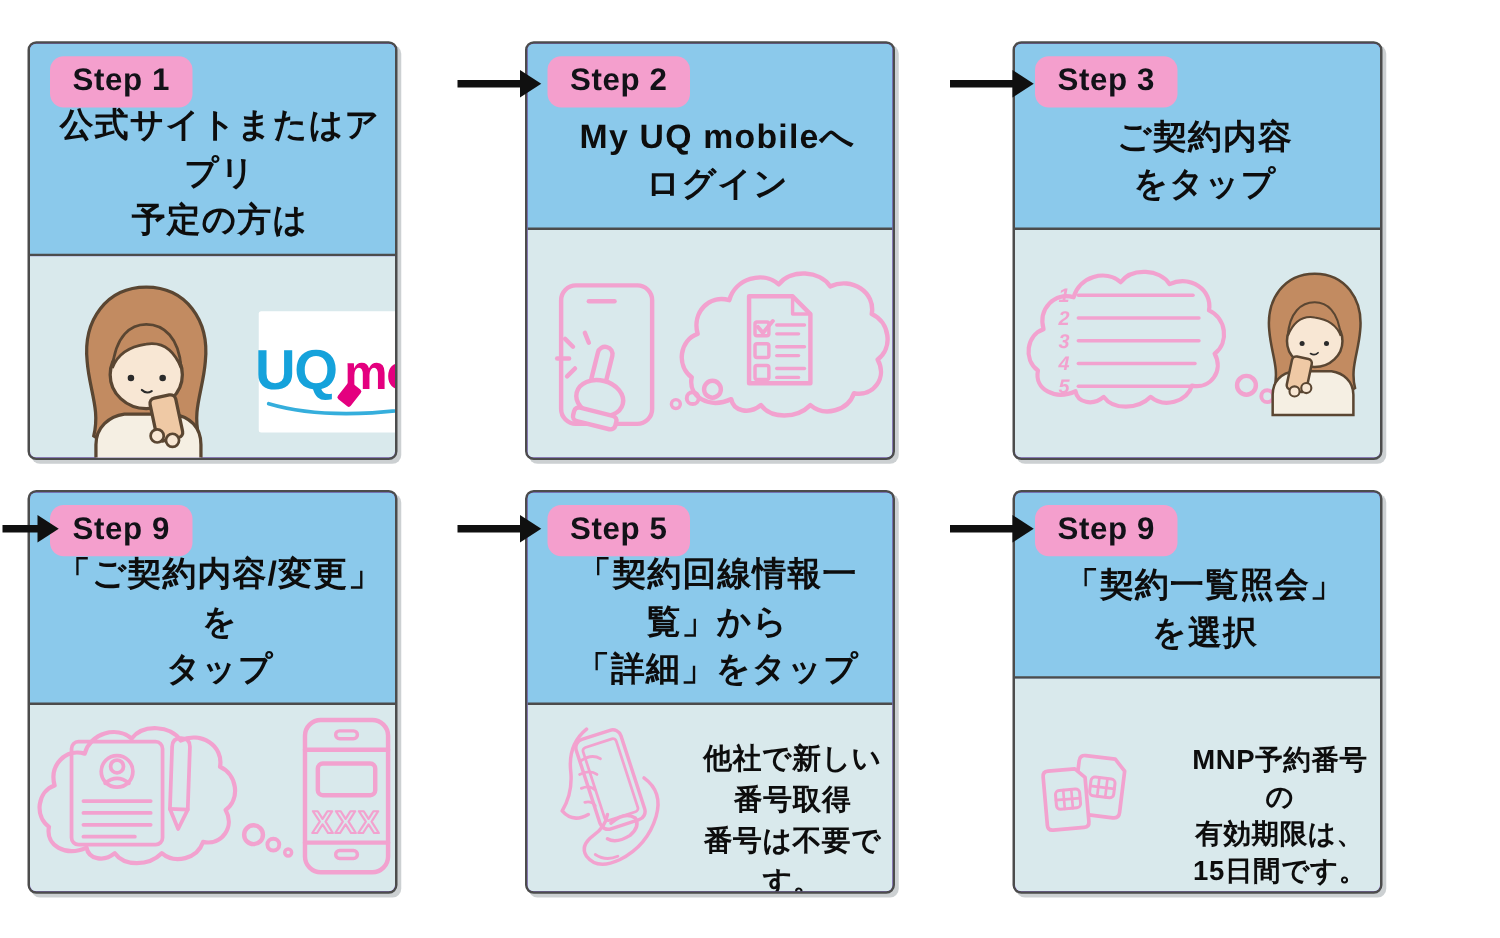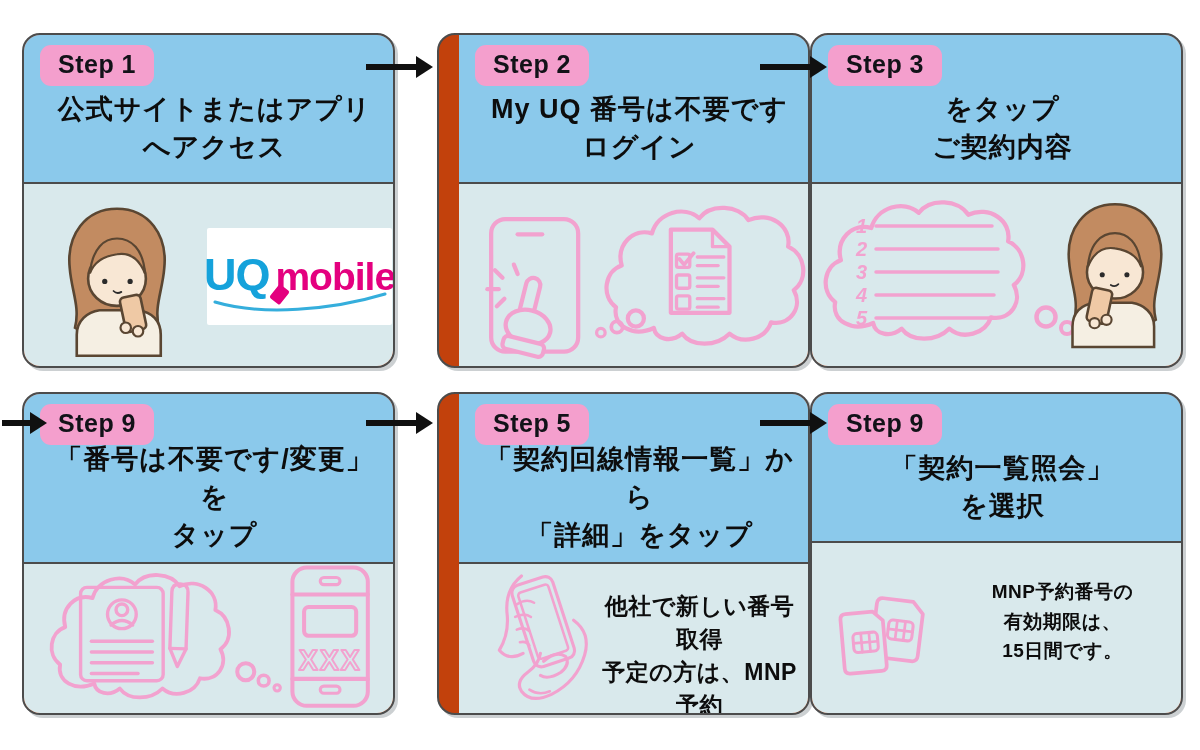--- a/index.html
+++ b/index.html
@@ -1,23 +1,23 @@
 <!DOCTYPE html>
 <html><head>
 <meta charset="utf-8">
 <style>
   html,body{margin:0;padding:0;background:#ffffff;}
   .canvas{position:relative;width:1200px;height:750px;background:#ffffff;overflow:hidden;
           font-family:"Liberation Sans","DejaVu Sans",sans-serif;}
-  .card{position:absolute;width:373px;border:2.5px solid #4c4c4c;border-radius:18px;
-        background:#c2410c;box-shadow:3px 3px 0 rgba(110,120,125,.35);
+  .card{position:absolute;width:296px;border:2.5px solid #4c4c4c;border-radius:7px;
+        background:#8b5cf6;box-shadow:3px 3px 0 rgba(110,120,125,.35);
         display:flex;flex-direction:column;box-sizing:border-box;overflow:hidden;}
   .r1{top:33px;height:335px;}
   .r2{top:392px;height:323px;}
-  .c1{left:22px;} .c2{left:437px;padding-left:20px;} .c3{left:810px;}
+  .c1{left:22px;} .c2{left:420px;} .c3{left:810px;}
   .card-header{flex:0 0 149px;background:#8bc9eb;border-bottom:2.5px solid #4c4c4c;
                position:relative;display:flex;flex-direction:column;justify-content:center;
                align-items:center;padding:46px 6px 8px;box-sizing:border-box;}
   .badge{position:absolute;top:10px;left:16px;background:#f49fcd;color:#121218;
          font-size:25px;font-weight:700;padding:5px 18px 7px;border-radius:11px;letter-spacing:.5px;}
   .title{font-size:27px;font-weight:700;color:#0d0d0d;text-align:center;line-height:38px;letter-spacing:1px;}
   .title span{display:block;margin-left:12px;}
   .card-body{flex:1;position:relative;background:#d9e9ec;}
   .body-art{position:absolute;inset:0;width:100%;height:100%;}
   
@@ -31,34 +31,34 @@
             padding-top:24px;box-sizing:border-box;}
   .logo-uq{font-size:45px;font-weight:700;color:#15a2db;letter-spacing:-1px;line-height:1;}
   .logo-mobile{font-size:39px;font-weight:700;color:#e4007f;letter-spacing:-1px;line-height:1;}
   .logo-swoosh{position:absolute;left:0;top:0;width:185px;height:97px;pointer-events:none;}
   .q-tail{position:absolute;left:66px;top:58px;width:13px;height:17px;background:#e4007f;
           transform:rotate(38deg);border-radius:2px;}
   .woman-wrap{position:absolute;left:23px;top:8px;width:140px;height:170px;}
   
   .note{position:absolute;left:138px;right:6px;text-align:center;color:#0d0d0d;font-weight:700;}
   .note-5{top:26px;font-size:23px;line-height:33px;}
-  .note-6{top:34px;font-size:19px;line-height:29.5px;}
+  .note-6{top:50px;font-size:22px;line-height:29.5px;}
   .note span{display:block;letter-spacing:.5px;}
 </style>
 </head>
 <body>
 
 <div class="canvas">
 
   <section class="card r1 c1">
     <div class="card-header">
       <div class="badge">Step 1</div>
       <div class="title">
         <span>公式サイトまたはアプリ</span>
-        <span>へアクセス</span>
+        <span>予定の方は</span>
       </div>
     </div>
     <div class="card-body">
       <div class="woman-wrap">
         <svg viewBox="0 0 160 180" width="100%" height="100%">
           <path d="M80 12 C44 12 22 42 26 80 C28 106 38 124 32 148 C46 158 66 152 70 138 C74 144 86 144 90 138 C94 152 114 158 128 148 C122 124 132 106 134 80 C138 42 116 12 80 12 Z" fill="#c28b61" stroke="#5a4632" stroke-width="3"></path>
           <ellipse cx="80" cy="92" rx="33" ry="31" fill="#f8e7d4" stroke="#5a4632" stroke-width="3"></ellipse>
           <path d="M49 86 C52 56 66 46 80 46 C96 46 110 58 112 86 C104 66 92 62 80 64 C66 66 54 72 49 86 Z" fill="#c28b61" stroke="#5a4632" stroke-width="2.5"></path>
           <circle cx="66" cy="95" r="3" fill="#2b2b2b"></circle>
           <circle cx="95" cy="95" r="3" fill="#2b2b2b"></circle>
@@ -79,21 +79,21 @@
           <path d="M8 74 C 55 88 125 82 178 66" fill="none" stroke="#35aedc" stroke-width="3" stroke-linecap="round"></path>
         </svg>
       </div>
     </div>
   </section>
 
   <section class="card r1 c2">
     <div class="card-header">
       <div class="badge">Step 2</div>
       <div class="title">
-        <span>My UQ 番号は不要です</span>
+        <span>My UQ mobileへ</span>
         <span>ログイン</span>
       </div>
     </div>
     <div class="card-body">
       <svg class="body-art" viewBox="0 0 369 178">
         <g fill="none" stroke="#f2a2cf" stroke-width="4.5" stroke-linecap="round" stroke-linejoin="round">
           <rect x="34" y="30" width="92" height="140" rx="15"></rect>
           <line x1="62" y1="46" x2="88" y2="46"></line>
 
           <line x1="38" y1="84" x2="46" y2="92"></line>
@@ -133,22 +133,22 @@
           </g>
         </g>
       </svg>
     </div>
   </section>
 
   <section class="card r1 c3">
     <div class="card-header">
       <div class="badge">Step 3</div>
       <div class="title">
+        <span>ご契約内容</span>
         <span>をタップ</span>
-        <span>ご契約内容</span>
       </div>
     </div>
     <div class="card-body">
       <svg class="body-art" viewBox="0 0 369 178">
         <g fill="none" stroke="#f2a2cf" stroke-width="4.5" stroke-linecap="round" stroke-linejoin="round">
           <g transform="translate(8,4) scale(0.95)">
             <path d="M56 140 C34 150 12 138 16 118 C0 106 4 80 22 74 C16 52 34 34 54 40 C60 18 88 10 104 24 C116 8 146 10 156 26 C178 16 202 32 198 54 C216 62 220 88 204 100 C214 118 200 138 180 134 C174 152 150 158 136 146 C122 160 96 160 86 146 C74 156 58 152 56 140 Z"></path>
           </g>
           <g stroke-width="3.5">
             <line x1="64" y1="40" x2="180" y2="40"></line>
@@ -186,21 +186,21 @@
           </g>
         </g>
       </svg>
     </div>
   </section>
 
   <section class="card r2 c1">
     <div class="card-header">
       <div class="badge">Step 9</div>
       <div class="title">
-        <span>「番号は不要です/変更」を</span>
+        <span>「ご契約内容/変更」を</span>
         <span>タップ</span>
       </div>
     </div>
     <div class="card-body">
       <svg class="body-art" viewBox="0 0 369 166">
         <g fill="none" stroke="#f2a2cf" stroke-width="4.5" stroke-linecap="round" stroke-linejoin="round">
           <g transform="translate(4,0) scale(0.95)">
             <path d="M56 140 C34 150 12 138 16 118 C0 106 4 80 22 74 C16 52 34 34 54 40 C60 18 88 10 104 24 C116 8 146 10 156 26 C178 16 202 32 198 54 C216 62 220 88 204 100 C214 118 200 138 180 134 C174 152 150 158 136 146 C122 160 96 160 86 146 C74 156 58 152 56 140 Z"></path>
           </g>
 
@@ -259,21 +259,20 @@
           <path d="M30 74 q10 -4 16 2" stroke-width="3.2"></path>
           <path d="M34 90 q8 -2 12 4" stroke-width="3.2"></path>
 
           <path d="M102 62 Q124 78 116 106 Q106 140 74 156 Q48 168 36 152 Q28 140 44 128 Q58 118 60 104"></path>
           <path d="M64 114 Q80 100 92 108 Q98 118 86 128 Q70 138 60 132"></path>
           <path d="M46 150 Q58 158 72 152" stroke-width="3.2"></path>
         </g>
       </svg>
       <div class="note note-5">
         <span>他社で新しい番号取得</span>
-        <span>予定の方は、MNP予約</span>
         <span>番号は不要です。</span>
       </div>
     </div>
   </section>
 
   <section class="card r2 c3">
     <div class="card-header">
       <div class="badge">Step 9</div>
       <div class="title">
         <span>「契約一覧照会」</span>

